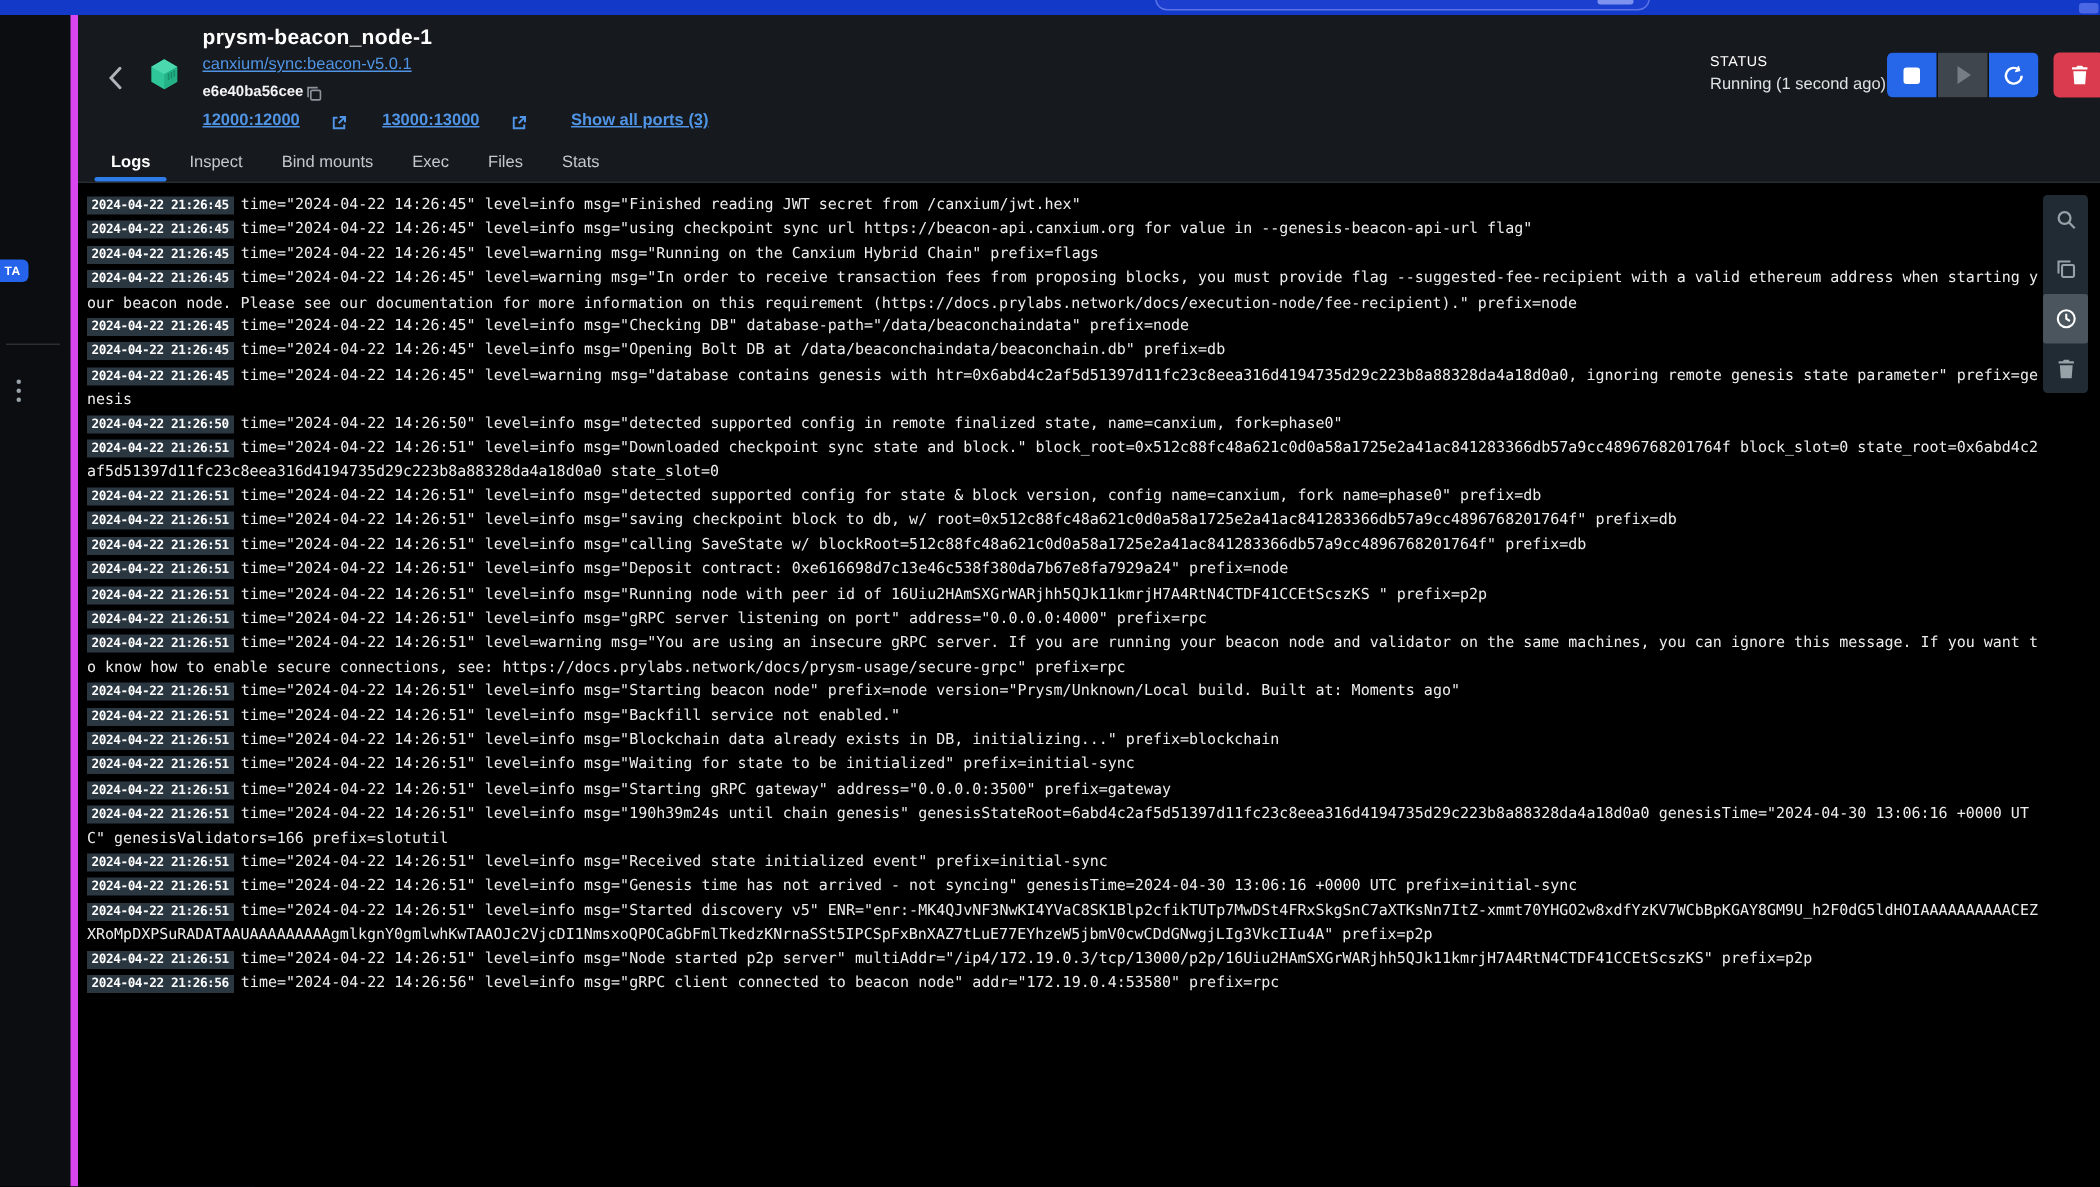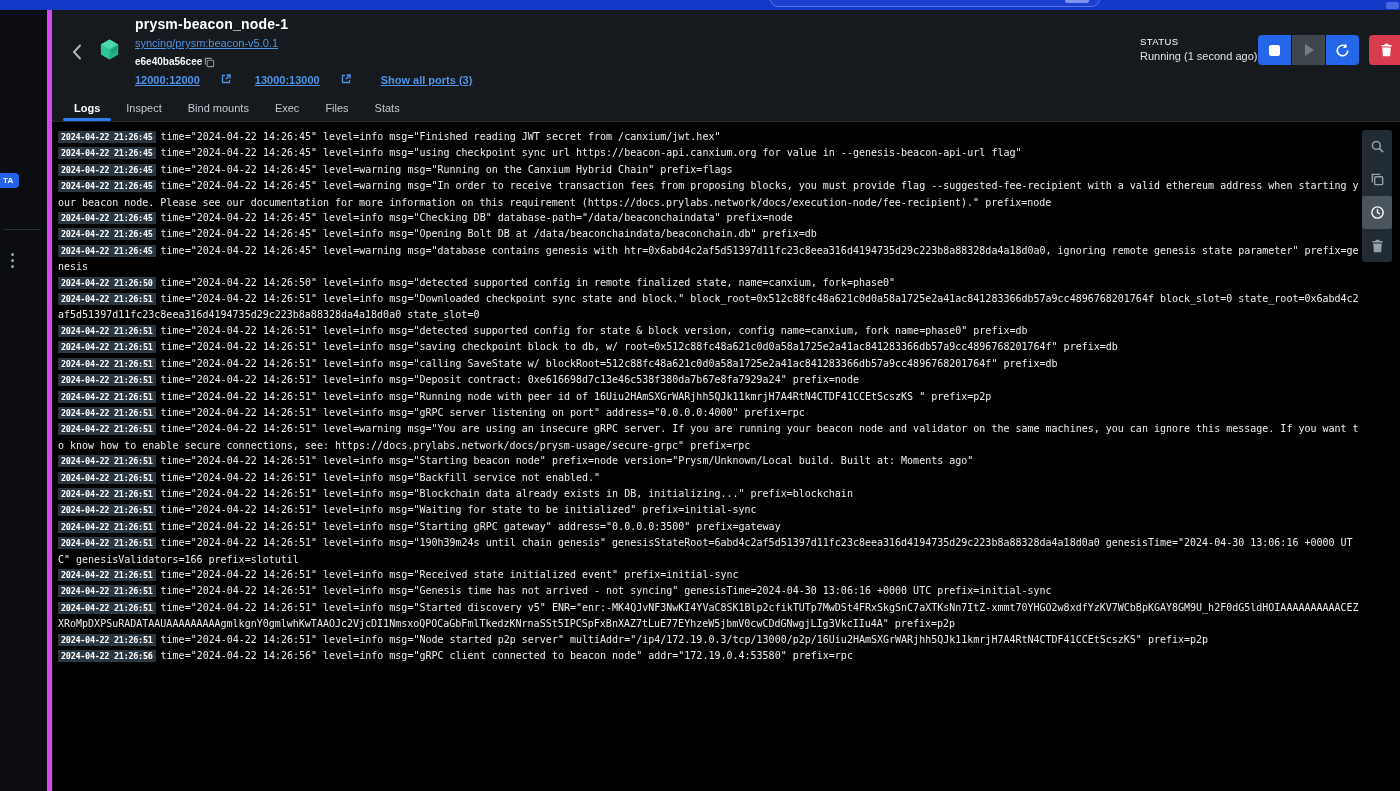--- a/index.html
+++ b/index.html
@@ -36,21 +36,21 @@
   .back{position:absolute;left:17px;top:30px;width:16px;height:24px;background:none;border:none;cursor:pointer;
     color:#aeb4ba;display:flex;align-items:center;justify-content:center}
   .cube{position:absolute;left:46px;top:28px;width:23px;height:23px}
   .meta{position:absolute;left:83px;top:5px}
   .title{color:#fff;font-size:14px;font-weight:700;line-height:18px;letter-spacing:.2px}
   .image-link{display:inline-block;margin-top:4px;color:var(--link);font-size:11px;line-height:13px;
     text-decoration:underline;cursor:pointer}
   .id-row{margin-top:5px;display:flex;align-items:center;gap:2px}
   .cid{color:#f2f4f6;font-size:10px;font-weight:700;line-height:12px}
   .copy-btn{background:none;border:none;cursor:pointer;display:flex;padding:0}
-  .ports-row{margin-top:6px;display:flex;align-items:flex-start;gap:18px;font-size:11px;line-height:13px}
+  .ports-row{margin-top:6px;display:flex;align-items:flex-end;gap:18px;font-size:11px;line-height:13px}
   .port-link{color:var(--link);text-decoration:underline;font-weight:700;cursor:pointer}
   .ext{display:inline-flex;margin-left:3px;margin-right:6px;cursor:pointer}
   .show-ports{color:var(--link);text-decoration:underline;font-weight:700;margin-left:6px;cursor:pointer}
 
   .status-block{position:absolute;left:1088px;top:26px}
   .status-label{color:#fff;font-size:9.5px;font-weight:400;letter-spacing:.4px}
   .status-value{color:#dfe2e5;font-size:11px;margin-top:3px}
 
   .btn-group{position:absolute;left:1206px;top:25px;display:flex;background:#0f1215;border-radius:4px;overflow:hidden}
   .gbtn{width:33px;height:30px;border:none;display:flex;align-items:center;justify-content:center;cursor:pointer}
@@ -117,21 +117,21 @@
           <g stroke="#178f6a" stroke-width="1">
               <line x1="15" y1="11.5" x2="15" y2="16"></line>
               <line x1="17" y1="10.4" x2="17" y2="14.9"></line>
               <line x1="19" y1="9.3" x2="19" y2="13.8"></line>
             </g>
         </svg>
       </div>
 
       <div class="meta">
         <h1 class="title">prysm-beacon_node-1</h1>
-        <a class="image-link">syncing/prysm:beacon-v5.0.1</a>
+        <a class="image-link">canxium/sync:beacon-v5.0.1</a>
         <div class="id-row">
           <span class="cid">e6e40ba56cee</span>
           <button class="copy-btn">
             <svg width="11" height="11" viewBox="0 0 12 12" fill="none" stroke="#8d949b" stroke-width="1.2">
                 <rect x="3.5" y="3.5" width="7" height="7" rx="1"></rect>
                 <path d="M8.5 1.5h-7v7"></path>
               </svg>
           </button>
         </div>
         <div class="ports-row">

